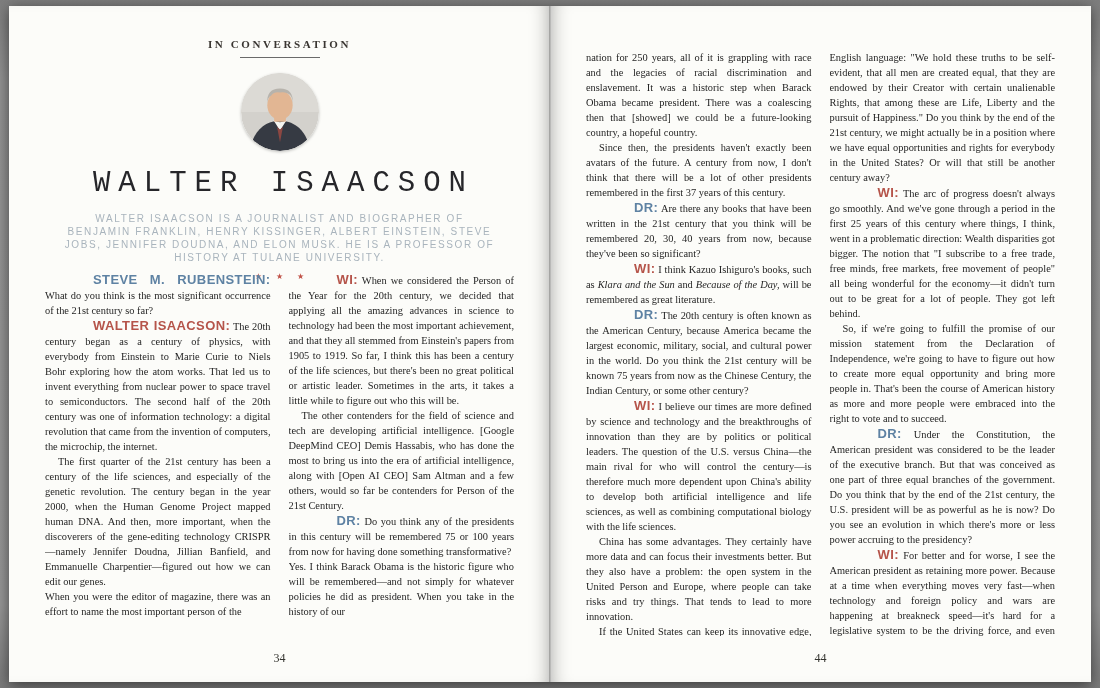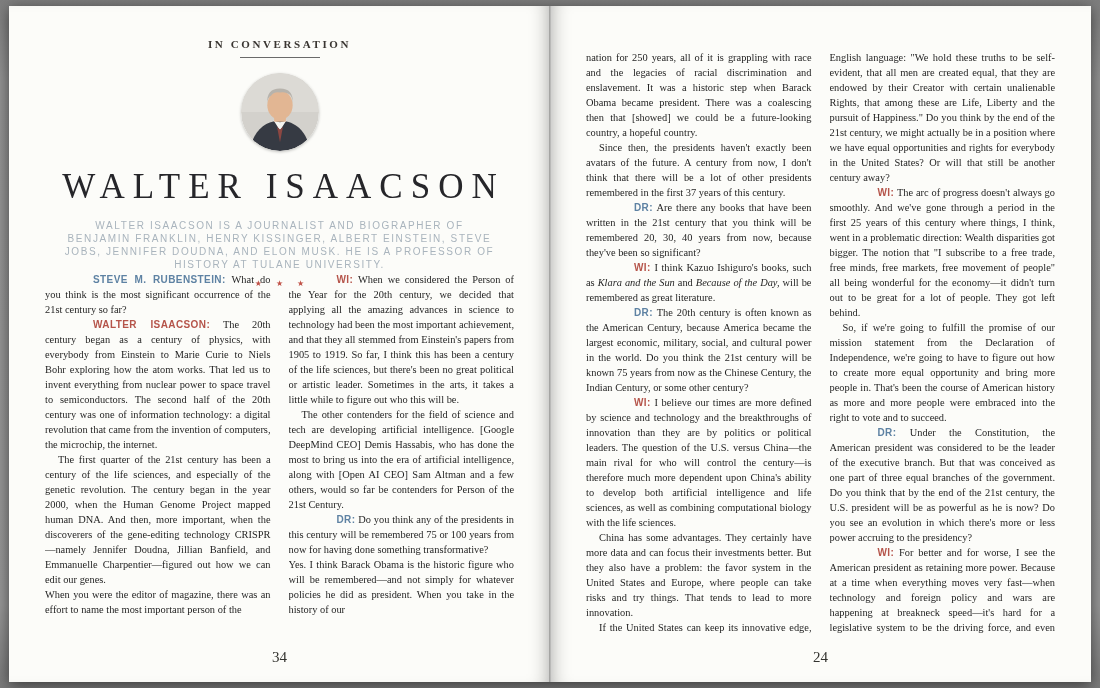--- a/index.html
+++ b/index.html
@@ -14,38 +14,38 @@
   .page.left{box-shadow:inset -16px 0 20px -16px rgba(0,0,0,.38);}
   .page.right{box-shadow:inset 16px 0 20px -16px rgba(0,0,0,.38);}
   .fold{position:absolute;left:50%;top:0;bottom:0;width:2px;margin-left:-1px;
     background:linear-gradient(90deg,rgba(0,0,0,.25),rgba(0,0,0,.05));}
 
   .kicker{margin-top:32px;text-align:center;font-size:11px;font-weight:bold;
     letter-spacing:2.6px;color:#3a3632;}
   .kicker-rule{width:80px;border-top:1px solid #6a6a6a;margin:7px auto 0;}
   .portrait{width:78px;height:78px;border-radius:50%;overflow:hidden;margin:15px auto 0;
     box-shadow:0 1px 3px rgba(0,0,0,.25);}
-  .title{margin:16px 0 0;text-align:center;font-size:35px;font-weight:400;
-    letter-spacing:8px;text-indent:8px;color:#26262a;}
+  .title{margin:16px 0 0;text-align:center;font-size:29px;font-weight:400;
+    letter-spacing:8px;text-indent:8px;color:#26262a;font-family:Liberation Mono, monospace;}
   .bio{margin:12px auto 0;max-width:432px;text-align:center;
     font-family:"Liberation Sans","DejaVu Sans",sans-serif;
     font-size:10px;letter-spacing:1.6px;line-height:13px;}
   .stars{margin-top:8px;text-align:center;font-size:8px;letter-spacing:6px;text-indent:6px;}
 
   .columns{position:absolute;left:36px;right:36px;bottom:46px;display:flex;gap:18px;overflow:hidden;}
   .columns.body-left{top:266px;}
   .columns.body-right{top:44px;}
   .col{width:50%;overflow:hidden;font-size:10.4px;line-height:15px;color:#1f1f1f;
     text-align:justify;}
   .col p{margin:0;}
   .col p.indent{text-indent:13px;}
   .speaker{font-family:"Liberation Sans","DejaVu Sans",sans-serif;
-    font-size:10px;font-weight:bold;letter-spacing:.4px;padding-left:48px;}
+    font-size:13px;font-weight:bold;letter-spacing:.4px;padding-left:48px;}
   .pagenum{position:absolute;bottom:16px;left:0;right:0;text-align:center;
-    font-size:15px;color:#33332f;}
+    font-size:12px;color:#33332f;}
 </style>
 </head>
 <body>
 
 <div class="spread">
 
   <div class="page left">
     <div class="kicker">IN CONVERSATION</div>
     <div class="kicker-rule"></div>
 
@@ -93,28 +93,28 @@
 
   <div class="page right">
     <div class="columns body-right">
       <div class="col">
           <p class="para">nation for 250 years, all of it is grappling with race and the legacies of racial discrimination and enslavement. It was a historic step when Barack Obama became president. There was a coalescing then that [showed] we could be a future-looking country, a hopeful country.</p>
           <p class="para indent">Since then, the presidents haven't exactly been avatars of the future. A century from now, I don't think that there will be a lot of other presidents remembered in the first 37 years of this century.</p>
           <p class="para"><span class="speaker" style="color:#5e82a3">DR:</span> Are there any books that have been written in the 21st century that you think will be remembered 20, 30, 40 years from now, because they've been so significant?</p>
           <p class="para"><span class="speaker" style="color:#b5544a">WI:</span> I think Kazuo Ishiguro's books, such as <i>Klara and the Sun</i> and <i>Because of the Day,</i> will be remembered as great literature.</p>
           <p class="para"><span class="speaker" style="color:#5e82a3">DR:</span> The 20th century is often known as the American Century, because America became the largest economic, military, social, and cultural power in the world. Do you think the 21st century will be known 75 years from now as the Chinese Century, the Indian Century, or some other century?</p>
           <p class="para"><span class="speaker" style="color:#b5544a">WI:</span> I believe our times are more defined by science and technology and the breakthroughs of innovation than they are by politics or political leaders. The question of the U.S. versus China—the main rival for who will control the century—is therefore much more dependent upon China's ability to develop both artificial intelligence and life sciences, as well as combining computational biology with the life sciences.</p>
-          <p class="para indent">China has some advantages. They certainly have more data and can focus their investments better. But they also have a problem: the favor system in the United States and Europe, where people can take risks and try things. That tends to lead to more innovation.</p>
+          <p class="para indent">China has some advantages. They certainly have more data and can focus their investments better. But they also have a problem: the open system in the United Person and Europe, where people can take risks and try things. That tends to lead to more innovation.</p>
           <p class="para indent">If the United States can keep its innovative edge, [I believe] it's America's century to lose, because we can out-innovate and out-discover other countries.</p>
         </div>
       <div class="col">
           <p class="para">English language: "We hold these truths to be self-evident, that all men are created equal, that they are endowed by their Creator with certain unalienable Rights, that among these are Life, Liberty and the pursuit of Happiness." Do you think by the end of the 21st century, we might actually be in a position where we have equal opportunities and rights for everybody in the United States? Or will that still be another century away?</p>
           <p class="para"><span class="speaker" style="color:#b5544a">WI:</span> The arc of progress doesn't always go smoothly. And we've gone through a period in the first 25 years of this century where things, I think, went in a problematic direction: Wealth disparities got bigger. The notion that "I subscribe to a free trade, free minds, free markets, free movement of people" all being wonderful for the economy—it didn't turn out to be great for a lot of people. They got left behind.</p>
           <p class="para indent">So, if we're going to fulfill the promise of our mission statement from the Declaration of Independence, we're going to have to figure out how to create more equal opportunity and bring more people in. That's been the course of American history as more and more people were embraced into the right to vote and to succeed.</p>
           <p class="para"><span class="speaker" style="color:#5e82a3">DR:</span> Under the Constitution, the American president was considered to be the leader of the executive branch. But that was conceived as one part of three equal branches of the government. Do you think that by the end of the 21st century, the U.S. president will be as powerful as he is now? Do you see an evolution in which there's more or less power accruing to the presidency?</p>
           <p class="para"><span class="speaker" style="color:#b5544a">WI:</span> For better and for worse, I see the American president as retaining more power. Because at a time when everything moves very fast—when technology and foreign policy and wars are happening at breakneck speed—it's hard for a legislative system to be the driving force, and even harder for a judicial system. Technology and the pace of history tend to favor a powerful executive branch.</p>
         </div>
     </div>
-    <div class="pagenum">24</div>
+    <div class="pagenum">44</div>
   </div>
 
   <div class="fold"></div>
 </div>
 
 </body></html>

